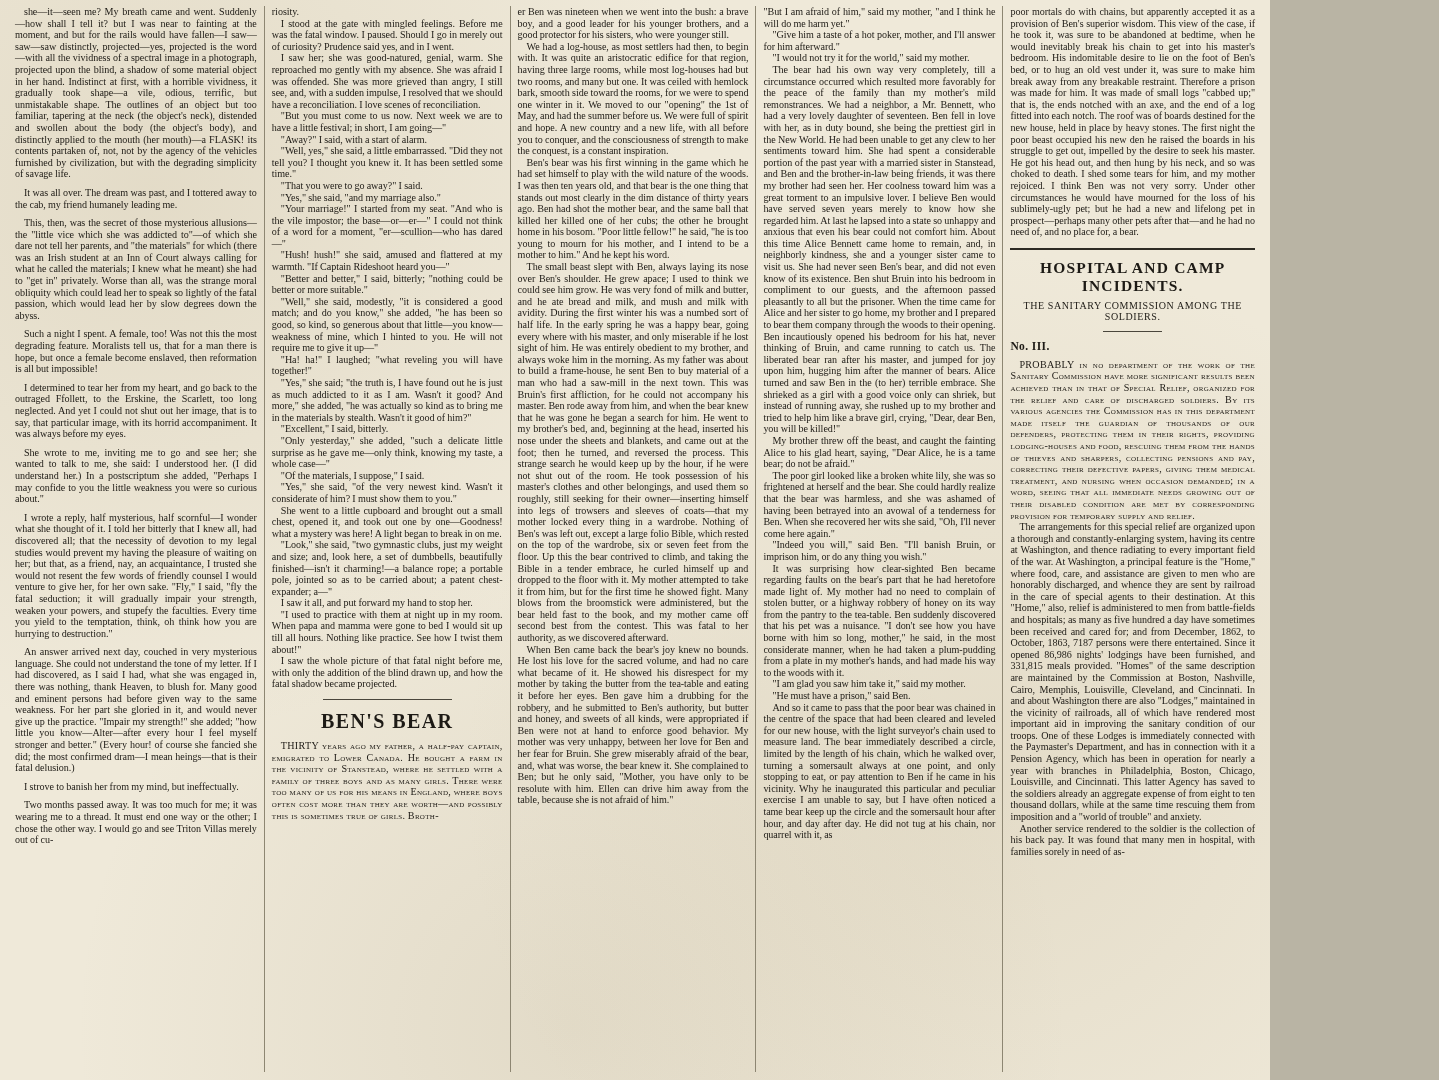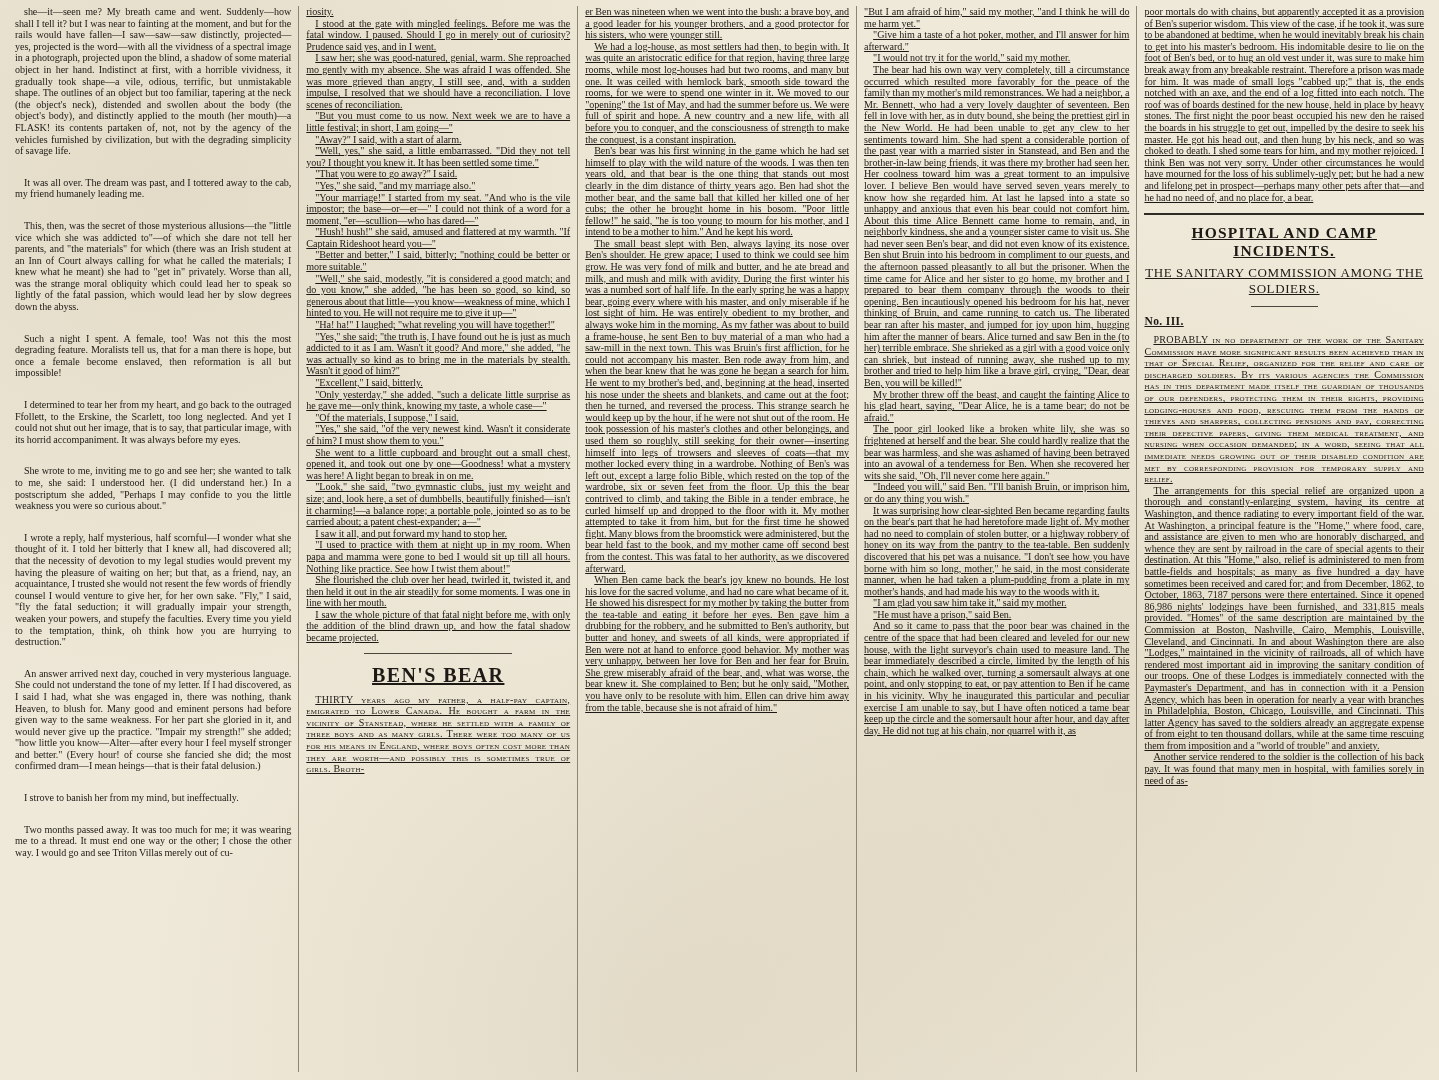--- a/index.html
+++ b/index.html
@@ -2,21 +2,21 @@
 <html><head>
 <meta charset="utf-8">
 <style>
   html, body {
     margin: 0;
     padding: 0;
     background: #b9b4a4;
   }
   .page {
     position: relative;
-    width: 1439px;
+    width: 1270px;
     height: 1080px;
     background: #efe9d9;
     background-image:
       radial-gradient(circle at 12% 18%, rgba(180,165,130,0.20) 0, rgba(180,165,130,0) 38%),
       radial-gradient(circle at 78% 72%, rgba(176,160,122,0.18) 0, rgba(176,160,122,0) 42%),
       radial-gradient(circle at 45% 95%, rgba(160,145,110,0.16) 0, rgba(160,145,110,0) 40%);
     overflow: hidden;
     box-sizing: border-box;
     font-family: "Liberation Serif", serif;
     color: #1d1a15;
@@ -27,21 +27,20 @@
     padding: 6px 8px 8px 8px;
     box-sizing: border-box;
   }
   .col {
     box-sizing: border-box;
     position: relative;
   }
   .col + .col {
     border-left: 1px solid #8d8672;
     margin-left: 0;
-    text-decoration: underline;
   }
   .col-inner {
     padding: 0 7px;
     box-sizing: border-box;
     height: 100%;
     overflow: hidden;
   }
   .c1 { width: 20.4%; }
   .c2 { width: 19.6%; }
   .c3 { width: 19.6%; }
@@ -53,21 +52,21 @@
     text-align: justify;
     text-justify: inter-word;
     font-size: 10.1px;
     line-height: 11.6px;
     text-indent: 9px;
     letter-spacing: -0.05px;
     word-spacing: -0.2px;
     -webkit-font-smoothing: none;
   }
   p.noindent { text-indent: 0; }
-  p.gap { margin-top: 20px; }
+  p.gap { margin-top: 7px; }
 
   .hr-thin {
     border: 0;
     border-top: 1px solid #4a463c;
     margin: 9px 22% 7px 22%;
   }
   .hr-wide {
     border: 0;
     border-top: 2px solid #2e2b24;
     margin: 10px 0 9px 0;
@@ -80,21 +79,21 @@
 
   h2.section-title {
     font-size: 15.5px;
     letter-spacing: 1.2px;
     text-align: center;
     font-weight: bold;
     margin: 8px 0 5px 0;
     font-family: "Liberation Serif", serif;
   }
   h3.section-sub {
-    font-size: 13px;
+    font-size: 10px;
     letter-spacing: 0.6px;
     text-align: center;
     font-weight: normal;
     margin: 0 0 9px 0;
     text-transform: uppercase;
   }
   h4.section-no {
     font-size: 11.5px;
     text-align: left;
     font-weight: bold;
@@ -151,21 +150,20 @@
         <p>"Ha! ha!" I laughed; "what reveling you will have together!"</p>
         <p>"Yes," she said; "the truth is, I have found out he is just as much addicted to it as I am.  Wasn't it good?  And more," she added, "he was actually so kind as to bring me in the materials by stealth.  Wasn't it good of him?"</p>
         <p>"Excellent," I said, bitterly.</p>
         <p>"Only yesterday," she added, "such a delicate little surprise as he gave me—only think, knowing my taste, a whole case—"</p>
         <p>"Of the materials, I suppose," I said.</p>
         <p>"Yes," she said, "of the very newest kind.  Wasn't it considerate of him?  I must show them to you."</p>
         <p>She went to a little cupboard and brought out a small chest, opened it, and took out one by one—Goodness! what a mystery was here!  A light began to break in on me.</p>
         <p>"Look," she said, "two gymnastic clubs, just my weight and size; and, look here, a set of dumbbells, beautifully finished—isn't it charming!—a balance rope; a portable pole, jointed so as to be carried about; a patent chest-expander; a—"</p>
         <p>I saw it all, and put forward my hand to stop her.</p>
         <p>"I used to practice with them at night up in my room.  When papa and mamma were gone to bed I would sit up till all hours.  Nothing like practice.  See how I twist them about!"</p>
-        <p>She flourished the club over her head, twirled it, twisted it, and then held it out in the air steadily for some moments.  I was one in line with her mouth.</p>
         <p>I saw the whole picture of that fatal night before me, with only the addition of the blind drawn up, and how the fatal shadow became projected.</p>
         <hr class="hr-thin">
         <h2 class="story-title">BEN'S BEAR</h2>
         <p class="smallcaps-lead">THIRTY years ago my father, a half-pay captain, emigrated to Lower Canada.  He bought a farm in the vicinity of Stanstead, where he settled with a family of three boys and as many girls.  There were too many of us for his means in England, where boys often cost more than they are worth—and possibly this is sometimes true of girls.  Broth-</p>
       </div>
     </div>
 
     <div class="col c3">
       <div class="col-inner">
         <p class="noindent">er Ben was nineteen when we went into the bush: a brave boy, and a good leader for his younger brothers, and a good protector for his sisters, who were younger still.</p>

